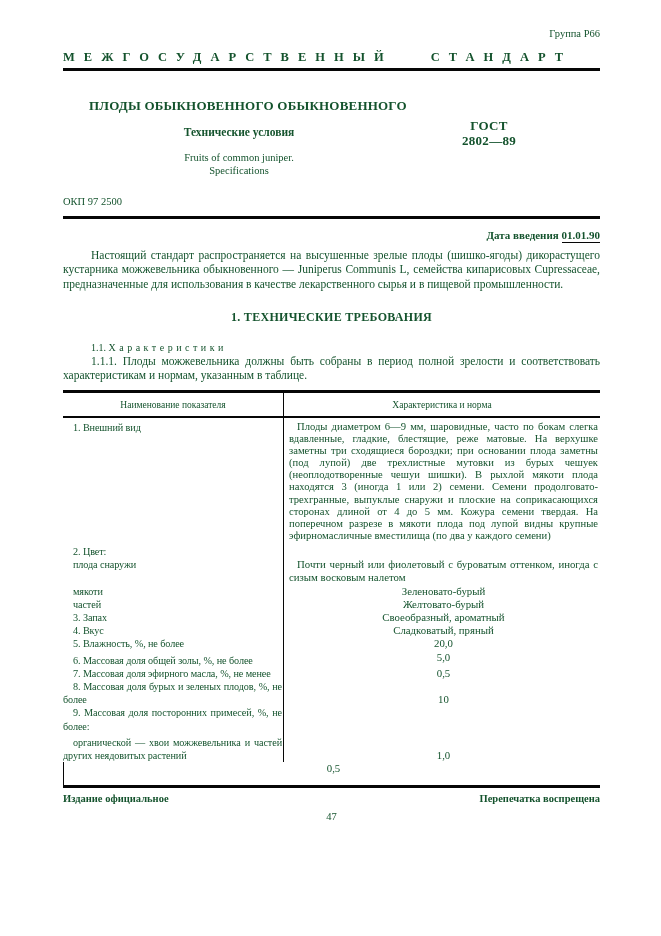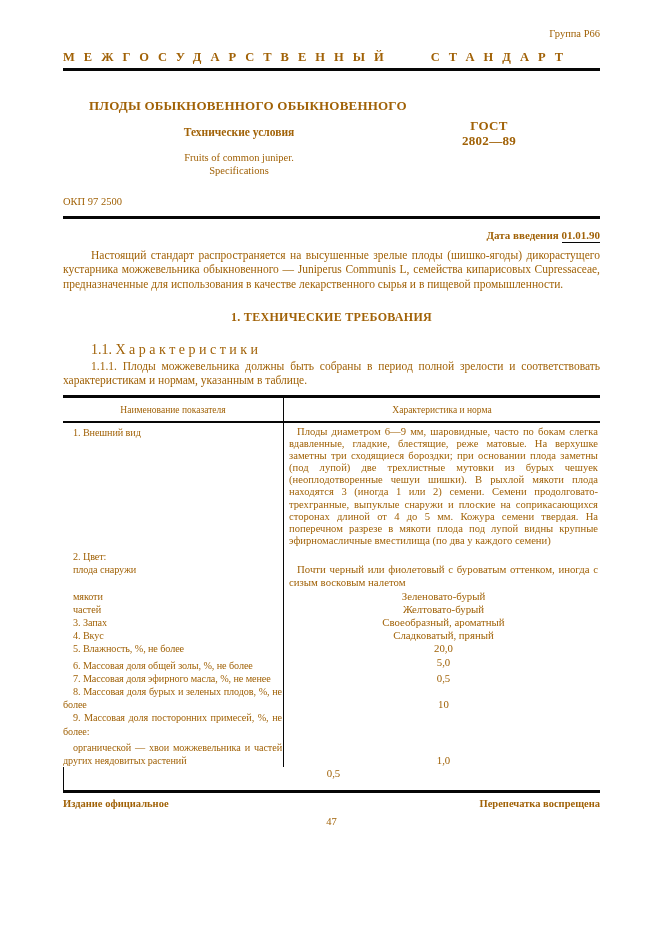--- a/index.html
+++ b/index.html
@@ -2,21 +2,21 @@
 <html><head>
 <meta charset="utf-8">
 <style>
   * { margin:0; padding:0; box-sizing:border-box; }
   html,body { background:#9a9a9a; }
   .page {
     position:relative;
     width:661px; height:936px;
     margin:0 auto;
     background:#ffffff;
-    color:#a16207;
+    color:#14532d;
     font-family:"Liberation Serif","DejaVu Serif",serif;
     padding:28px 61px 0 63px;
     overflow:hidden;
   }
   .group-label { text-align:right; font-size:10.5px; }
   .banner {
     margin-top:11px;
     font-weight:bold; font-size:12.5px;
     letter-spacing:9px; word-spacing:26px;
     white-space:nowrap; overflow:hidden;
@@ -37,21 +37,21 @@
   .okp { margin-top:10px; font-size:10.5px; }
 
   .date-line { text-align:right; font-weight:bold; font-size:11px; margin-top:10px; }
   .date-value { border-bottom:1.5px solid #060606; padding-bottom:1px; }
 
   .intro-para {
     margin-top:7px; font-size:11.5px; line-height:14.5px;
     text-align:justify; text-indent:28px;
   }
   .section-heading { margin-top:19px; text-align:center; font-weight:bold; font-size:12px; letter-spacing:0.3px; }
-  .sub-line { margin-top:17px; font-size:14px; text-indent:28px; }
+  .sub-line { margin-top:17px; font-size:10px; text-indent:28px; }
   .spaced { letter-spacing:3.5px; }
   .clause { font-size:11.5px; line-height:14px; text-align:justify; text-indent:28px; margin-top:1px; }
 
   .gost-table { margin-top:8px; border-top:3px solid #060606; }
   .thead { display:flex; border-bottom:2px solid #060606; font-size:9.5px; }
   .th { padding:7px 4px 6px; text-align:center; }
   .th1 { width:220px; }
   .th2 { flex:1; border-left:1.5px solid #060606; }
 
   .trow { display:flex; }

